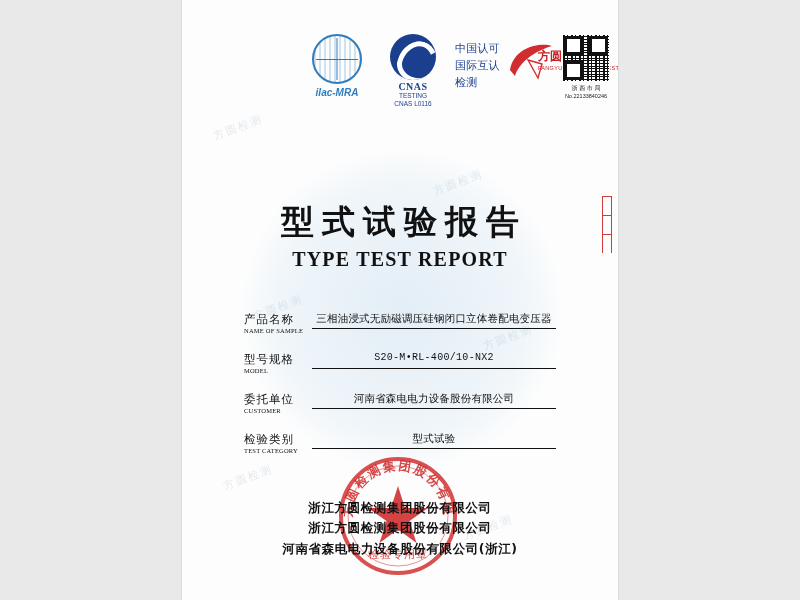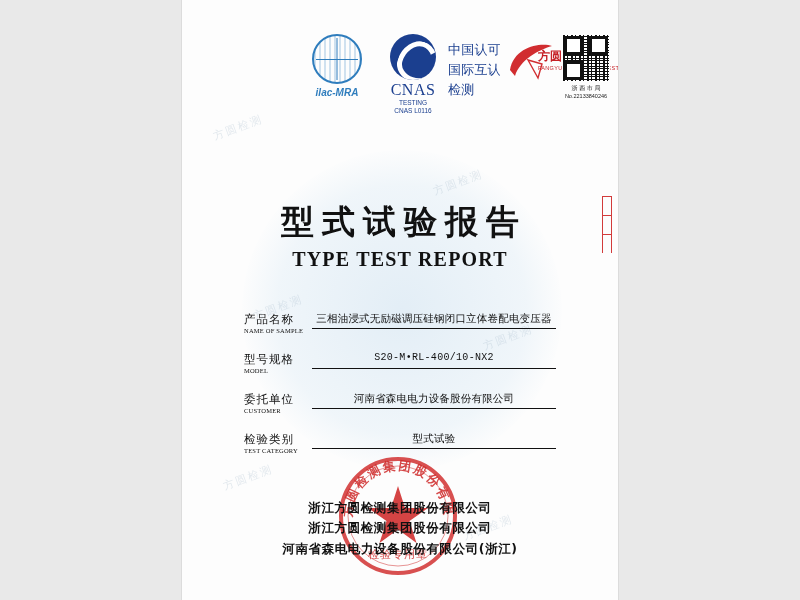--- a/index.html
+++ b/index.html
@@ -126,39 +126,40 @@
   .cnas-mark:before {
     content:"";
     position:absolute; left:8px; top:7px; width: 30px; height: 32px;
     border-radius: 50% 50% 50% 50% / 60% 60% 40% 40%;
     border: 5px solid #fff;
     border-right-color: transparent;
     transform: rotate(18deg);
   }
   .cnas-word {
     color: #1b3f8f;
-    font-weight: normal;
-    font-size: 16px;
+    font-weight: bold;
+    font-size: 10px;
     letter-spacing: .5px;
     font-family: "Liberation Serif", serif;
     margin-top: 1px;
   }
   .cnas-sub {
     color: #1b3f8f;
     font-size: 6.5px;
     line-height: 1.25;
   }
 
   
   #logo-cnas-cn { left: 266px; width: 54px; padding-top: 6px; }
   .cnas-cn-line {
     color: #1b3f8f;
-    font-size: 13px;
+    font-size: 11px;
     line-height: 1.55;
     letter-spacing: .2px;
+    margin-left: 7px;
   }
 
   
   #logo-fy { left: 326px; width: 92px; }
   .fy-swoosh {
     position: absolute; left: 0; top: 6px; width: 46px; height: 42px;
   }
   .fy-text-cn {
     position: absolute; left: 30px; top: 14px;
     color: #c62026;

